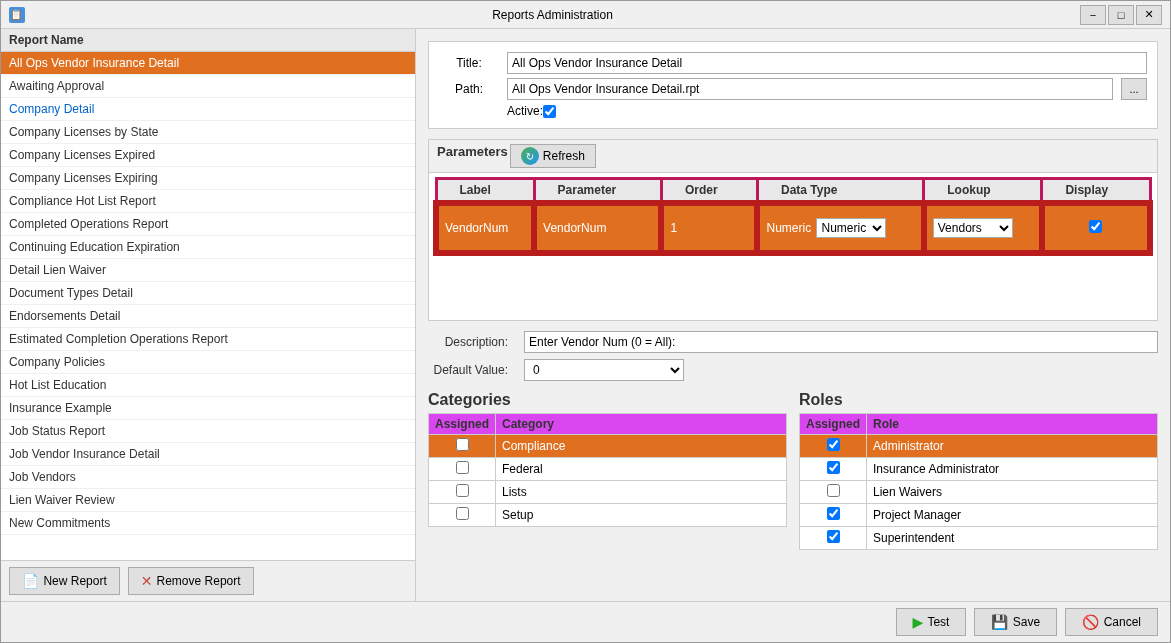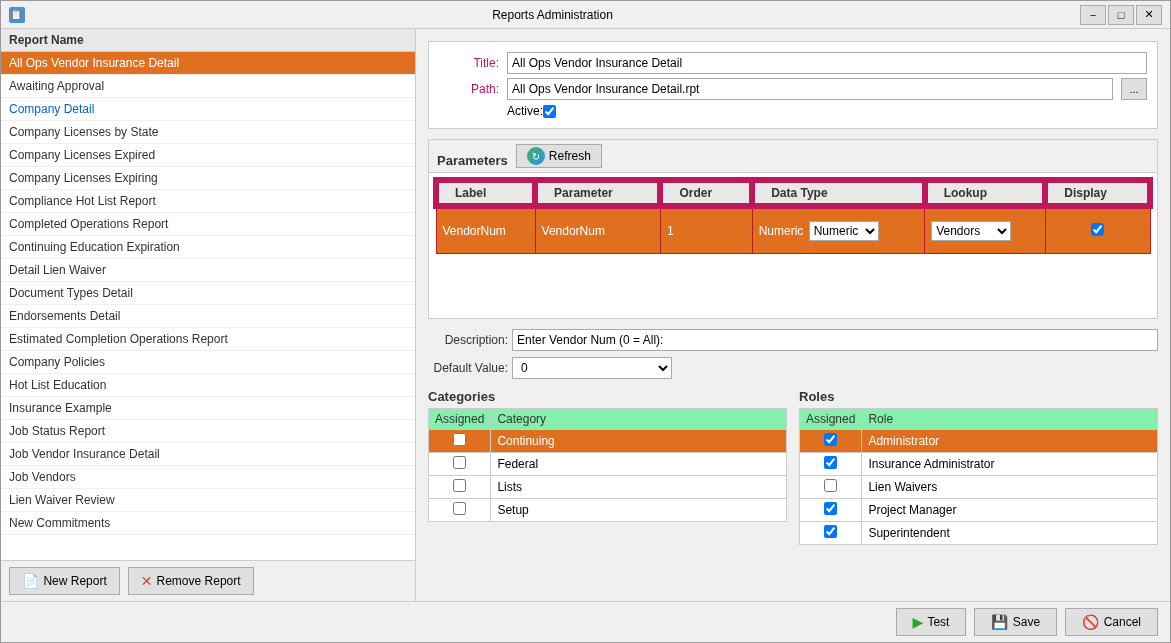--- a/index.html
+++ b/index.html
@@ -23,54 +23,54 @@
     .list-item { padding: 4px 8px; cursor: pointer; color: #333; border-bottom: 1px solid #f0f0f0; white-space: nowrap; overflow: hidden; text-overflow: ellipsis; }
     .list-item.selected { background: #E07020; color: white; }
     .list-item.blue { color: #0066cc; }
     .left-footer { border-top: 1px solid #ccc; padding: 6px 8px; display: flex; gap: 8px; background: #f0f0f0; }
     .footer-btn { display: flex; align-items: center; gap: 4px; padding: 4px 12px; border: 1px solid #aaa; background: #e0e0e0; cursor: pointer; height: 28px; }
     
     
     .right-panel { flex: 1; display: flex; flex-direction: column; padding: 12px; gap: 10px; overflow-y: auto; background: #f0f0f0; }
     
     .form-row { display: flex; align-items: center; gap: 8px; margin-bottom: 4px; }
-    .form-label { width: 60px; text-align: right; color: #be185d; flex-shrink: 0; }
+    .form-label { width: 60px; text-align: center; color: #000000; flex-shrink: 0; }
     .form-input { flex: 1; height: 22px; border: 1px solid #aaa; padding: 2px 4px; background: white; }
     .form-input-path { flex: 1; height: 22px; border: 1px solid #aaa; padding: 2px 4px; background: white; }
     .browse-btn { width: 26px; height: 22px; background: #e0e0e0; border: 1px solid #aaa; cursor: pointer; display: flex; align-items: center; justify-content: center; font-size: 11px; flex-shrink: 0; }
     .checkbox-row { display: flex; align-items: center; margin-left: 68px; }
     
     
     .section-box { border: 1px solid #ccc; background: white; }
-    .section-header { background: #f0f0f0; padding: 4px 8px; display: flex; align-items: flex-end; gap: 8px; border-bottom: 1px solid #ccc; }
+    .section-header { background: #f0f0f0; padding: 4px 8px; display: flex; align-items: flex-start; gap: 2px; border-bottom: 1px solid #ccc; }
     .section-title { font-weight: bold; color: #333; font-size: 13px; }
     
     .refresh-btn { display: flex; align-items: center; gap: 4px; padding: 2px 10px; border: 1px solid #aaa; background: #e0e0e0; cursor: pointer; height: 24px; }
     .refresh-icon { width: 18px; height: 18px; border-radius: 50%; background: linear-gradient(135deg, #4CAF50, #2196F3); display: flex; align-items: center; justify-content: center; color: white; font-size: 10px; }
     
     .params-table { width: 100%; border-collapse: collapse; }
-    .params-table th { background: #e8e8e8; border: 6px solid #be185d; padding: 3px 16px; text-align: left; font-weight: bold; color: #333; }
-    .params-table td { border: 1px solid #b91c1c; padding: 12px 6px; }
+    .params-table th { background: #e8e8e8; border: 3px solid #be185d; padding: 3px 22px; text-align: left; font-weight: bold; color: #333; }
+    .params-table td { border: 6px solid #b91c1c; padding: 12px 6px; }
     .params-table tr.selected td { background: #E07020; color: white; }
     .params-table select { width: 100%; border: 1px solid #aaa; background: white; height: 20px; }
     .params-table .checkbox-cell { text-align: center; }
     
     
     .desc-section { display: flex; flex-direction: column; gap: 6px; }
-    .desc-row { display: flex; align-items: center; gap: 4px; }
+    .desc-row { display: flex; align-items: center; gap: 16px; }
     .desc-label { width: 80px; text-align: right; color: #333; flex-shrink: 0; }
     .desc-input { flex: 1; height: 22px; border: 1px solid #aaa; padding: 2px 4px; background: white; }
     .default-select { width: 160px; height: 22px; border: 1px solid #aaa; background: white; padding: 1px 4px; }
     
     
     .cat-roles-row { display: flex; gap: 12px; }
     .cat-section, .roles-section { flex: 1; }
-    .cat-title, .roles-title { font-weight: bold; color: #333; font-size: 13px; margin-bottom: 4px; }
+    .cat-title, .roles-title { font-weight: bold; color: #333; font-size: 16px; margin-bottom: 4px; }
     .cat-table, .roles-table { width: 100%; border-collapse: collapse; border: 1px solid #ccc; background: white; }
-    .cat-table th, .roles-table th { background: #86efac; border: 1px solid #ccc; padding: 3px 6px; text-align: left; font-weight: normal; color: #333; }
+    .cat-table th, .roles-table th { background: #d946ef; border: 1px solid #ccc; padding: 3px 6px; text-align: left; font-weight: bold; color: #333; }
     .cat-table td, .roles-table td { border: 1px solid #ccc; padding: 3px 6px; }
     .cat-table tr.selected td, .roles-table tr.selected td { background: #E07020; color: white; }
     .cat-table .cb-col, .roles-table .cb-col { width: 30px; text-align: center; }
     
     
     .bottom-bar { border-top: 1px solid #ccc; padding: 6px 12px; display: flex; justify-content: flex-end; gap: 8px; background: #f0f0f0; }
     .action-btn { display: flex; align-items: center; gap: 4px; padding: 4px 16px; border: 1px solid #aaa; background: #e0e0e0; cursor: pointer; height: 28px; }
     .play-icon { color: #22aa22; font-size: 14px; }
     .save-icon { font-size: 14px; }
     .cancel-icon { color: #cc2222; font-size: 14px; }
@@ -223,21 +223,21 @@
               <tr>
                 <th class="cb-col">Assigned</th>
                 <th>Category</th>
               </tr>
             </thead>
             <tbody id="cat-tbody">
                 <tr class="selected">
     <td class="cb-col">
       <input type="checkbox" style="">
     </td>
-    <td>Continuing</td>
+    <td>Compliance</td>
   </tr>
                 <tr>
     <td class="cb-col">
       <input type="checkbox" style="">
     </td>
     <td>Federal</td>
   </tr>
                 <tr>
     <td class="cb-col">
       <input type="checkbox" style="">

